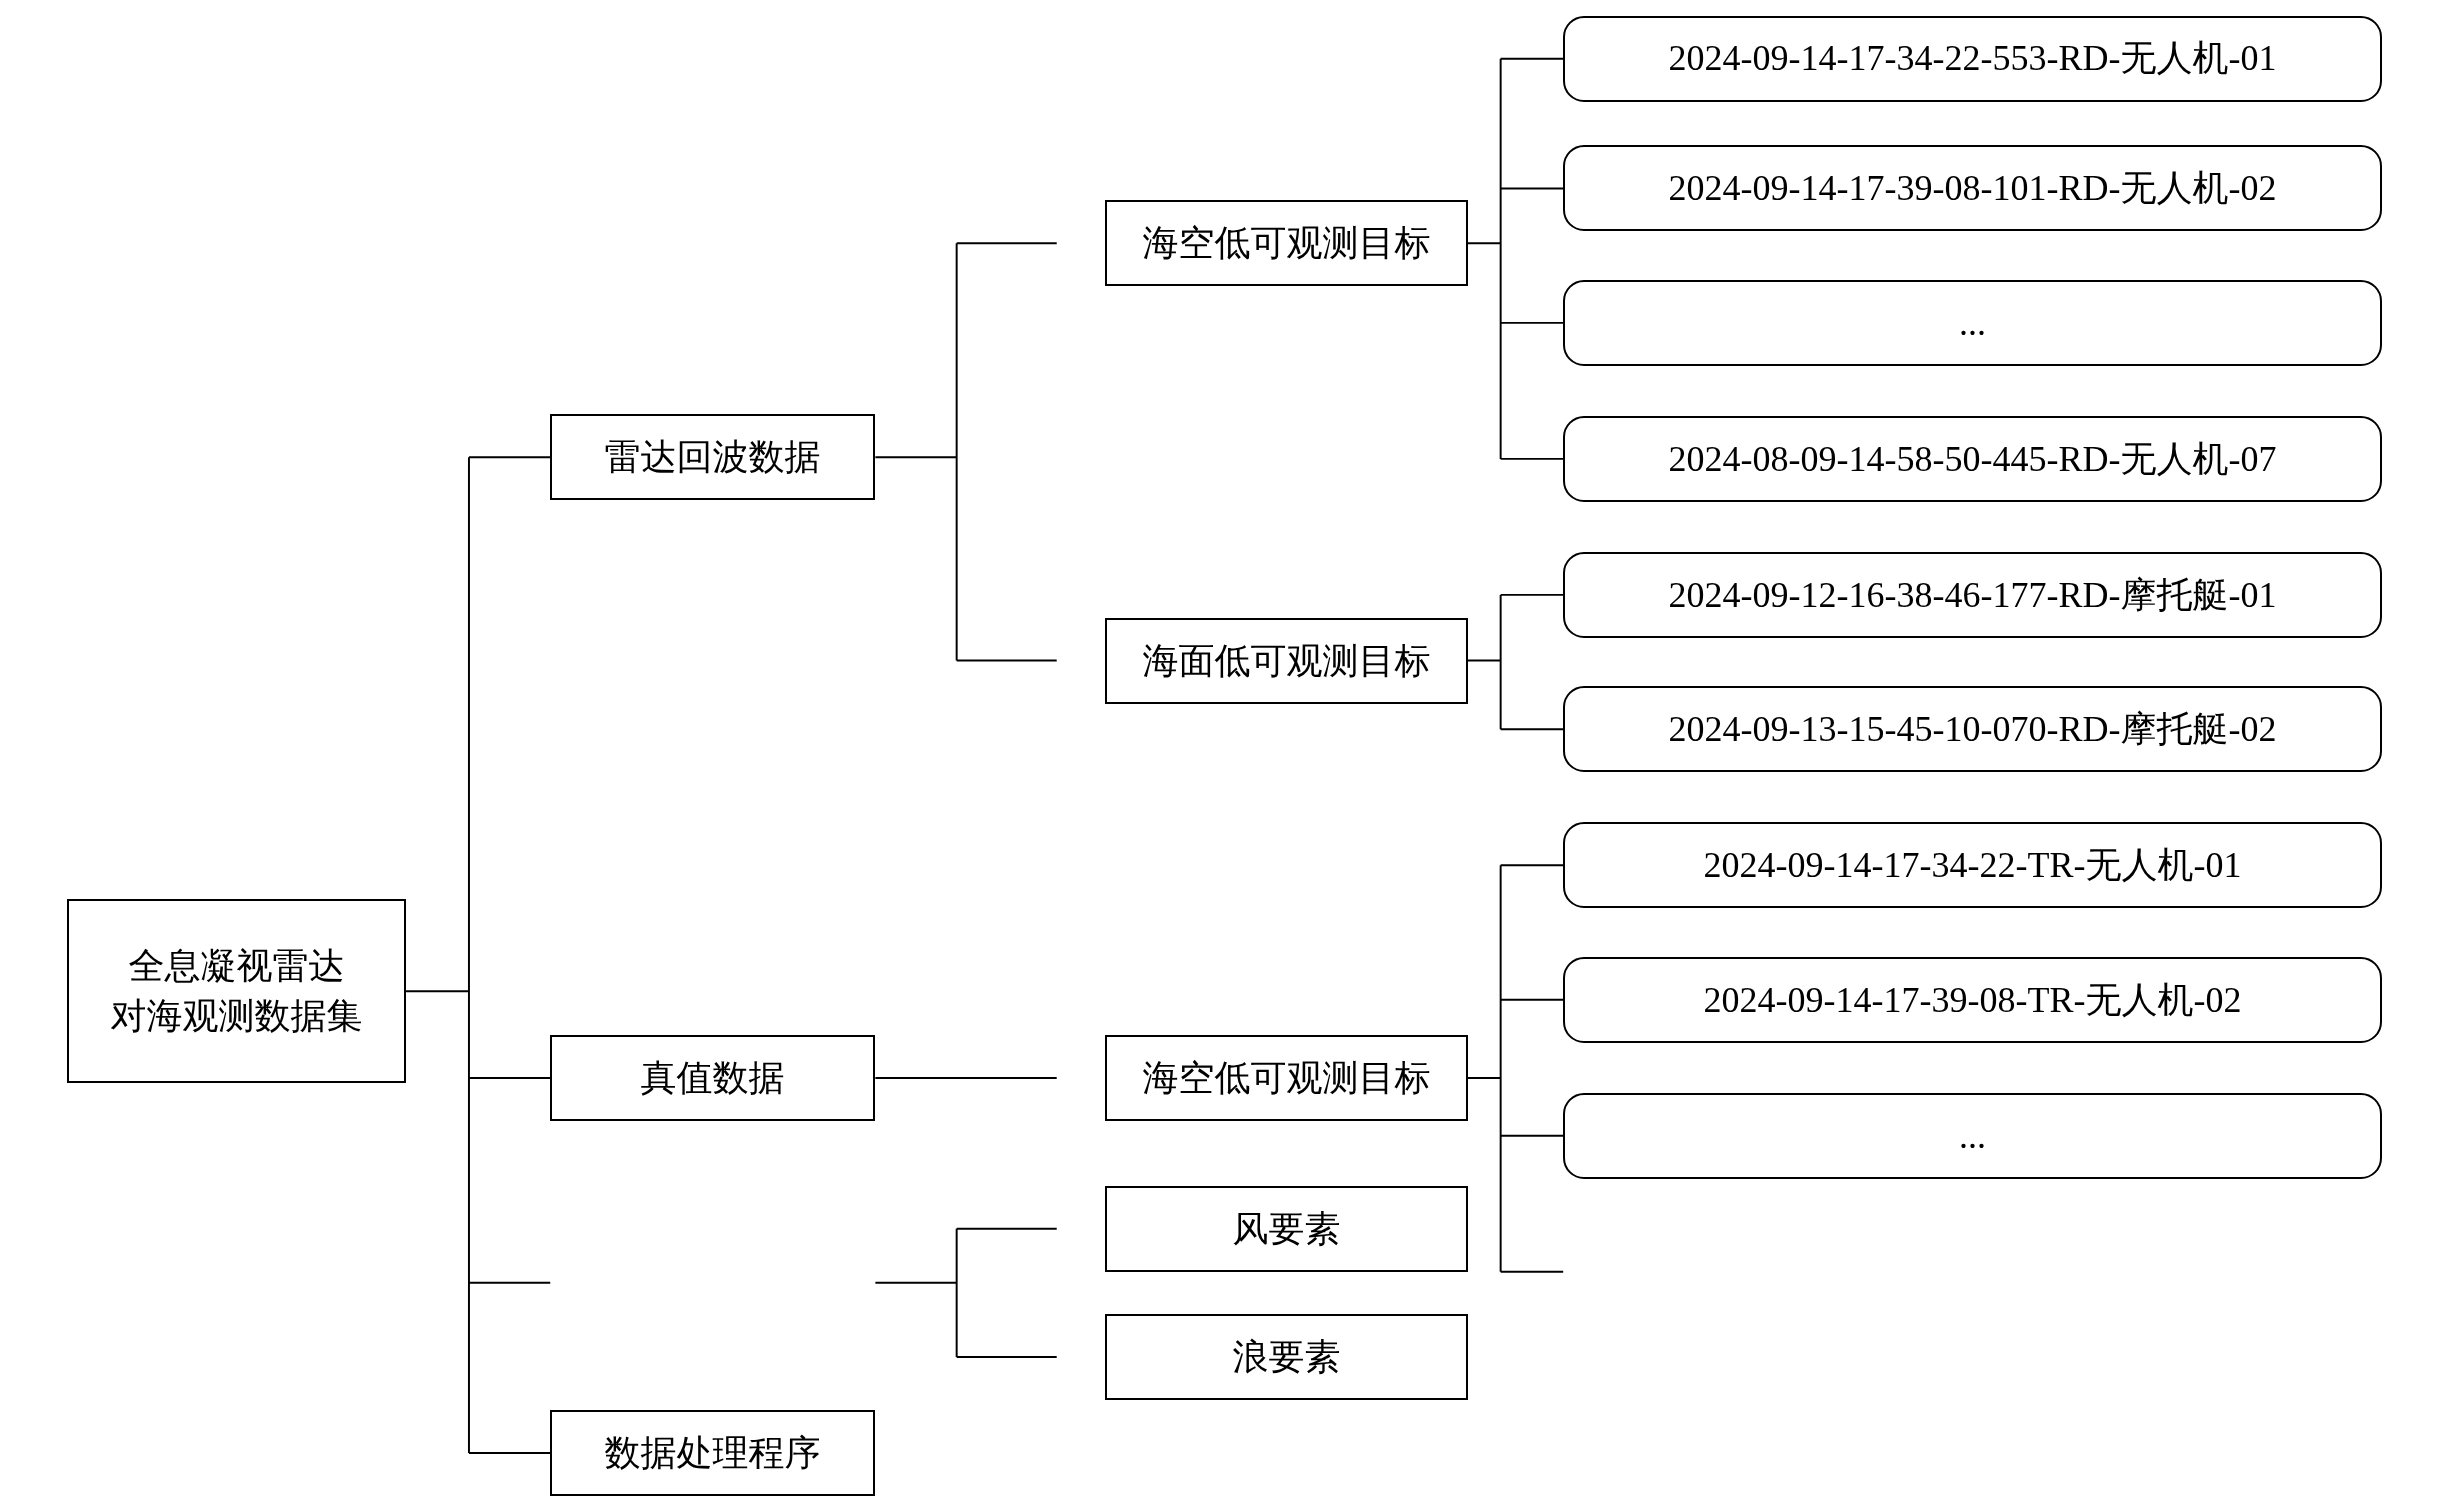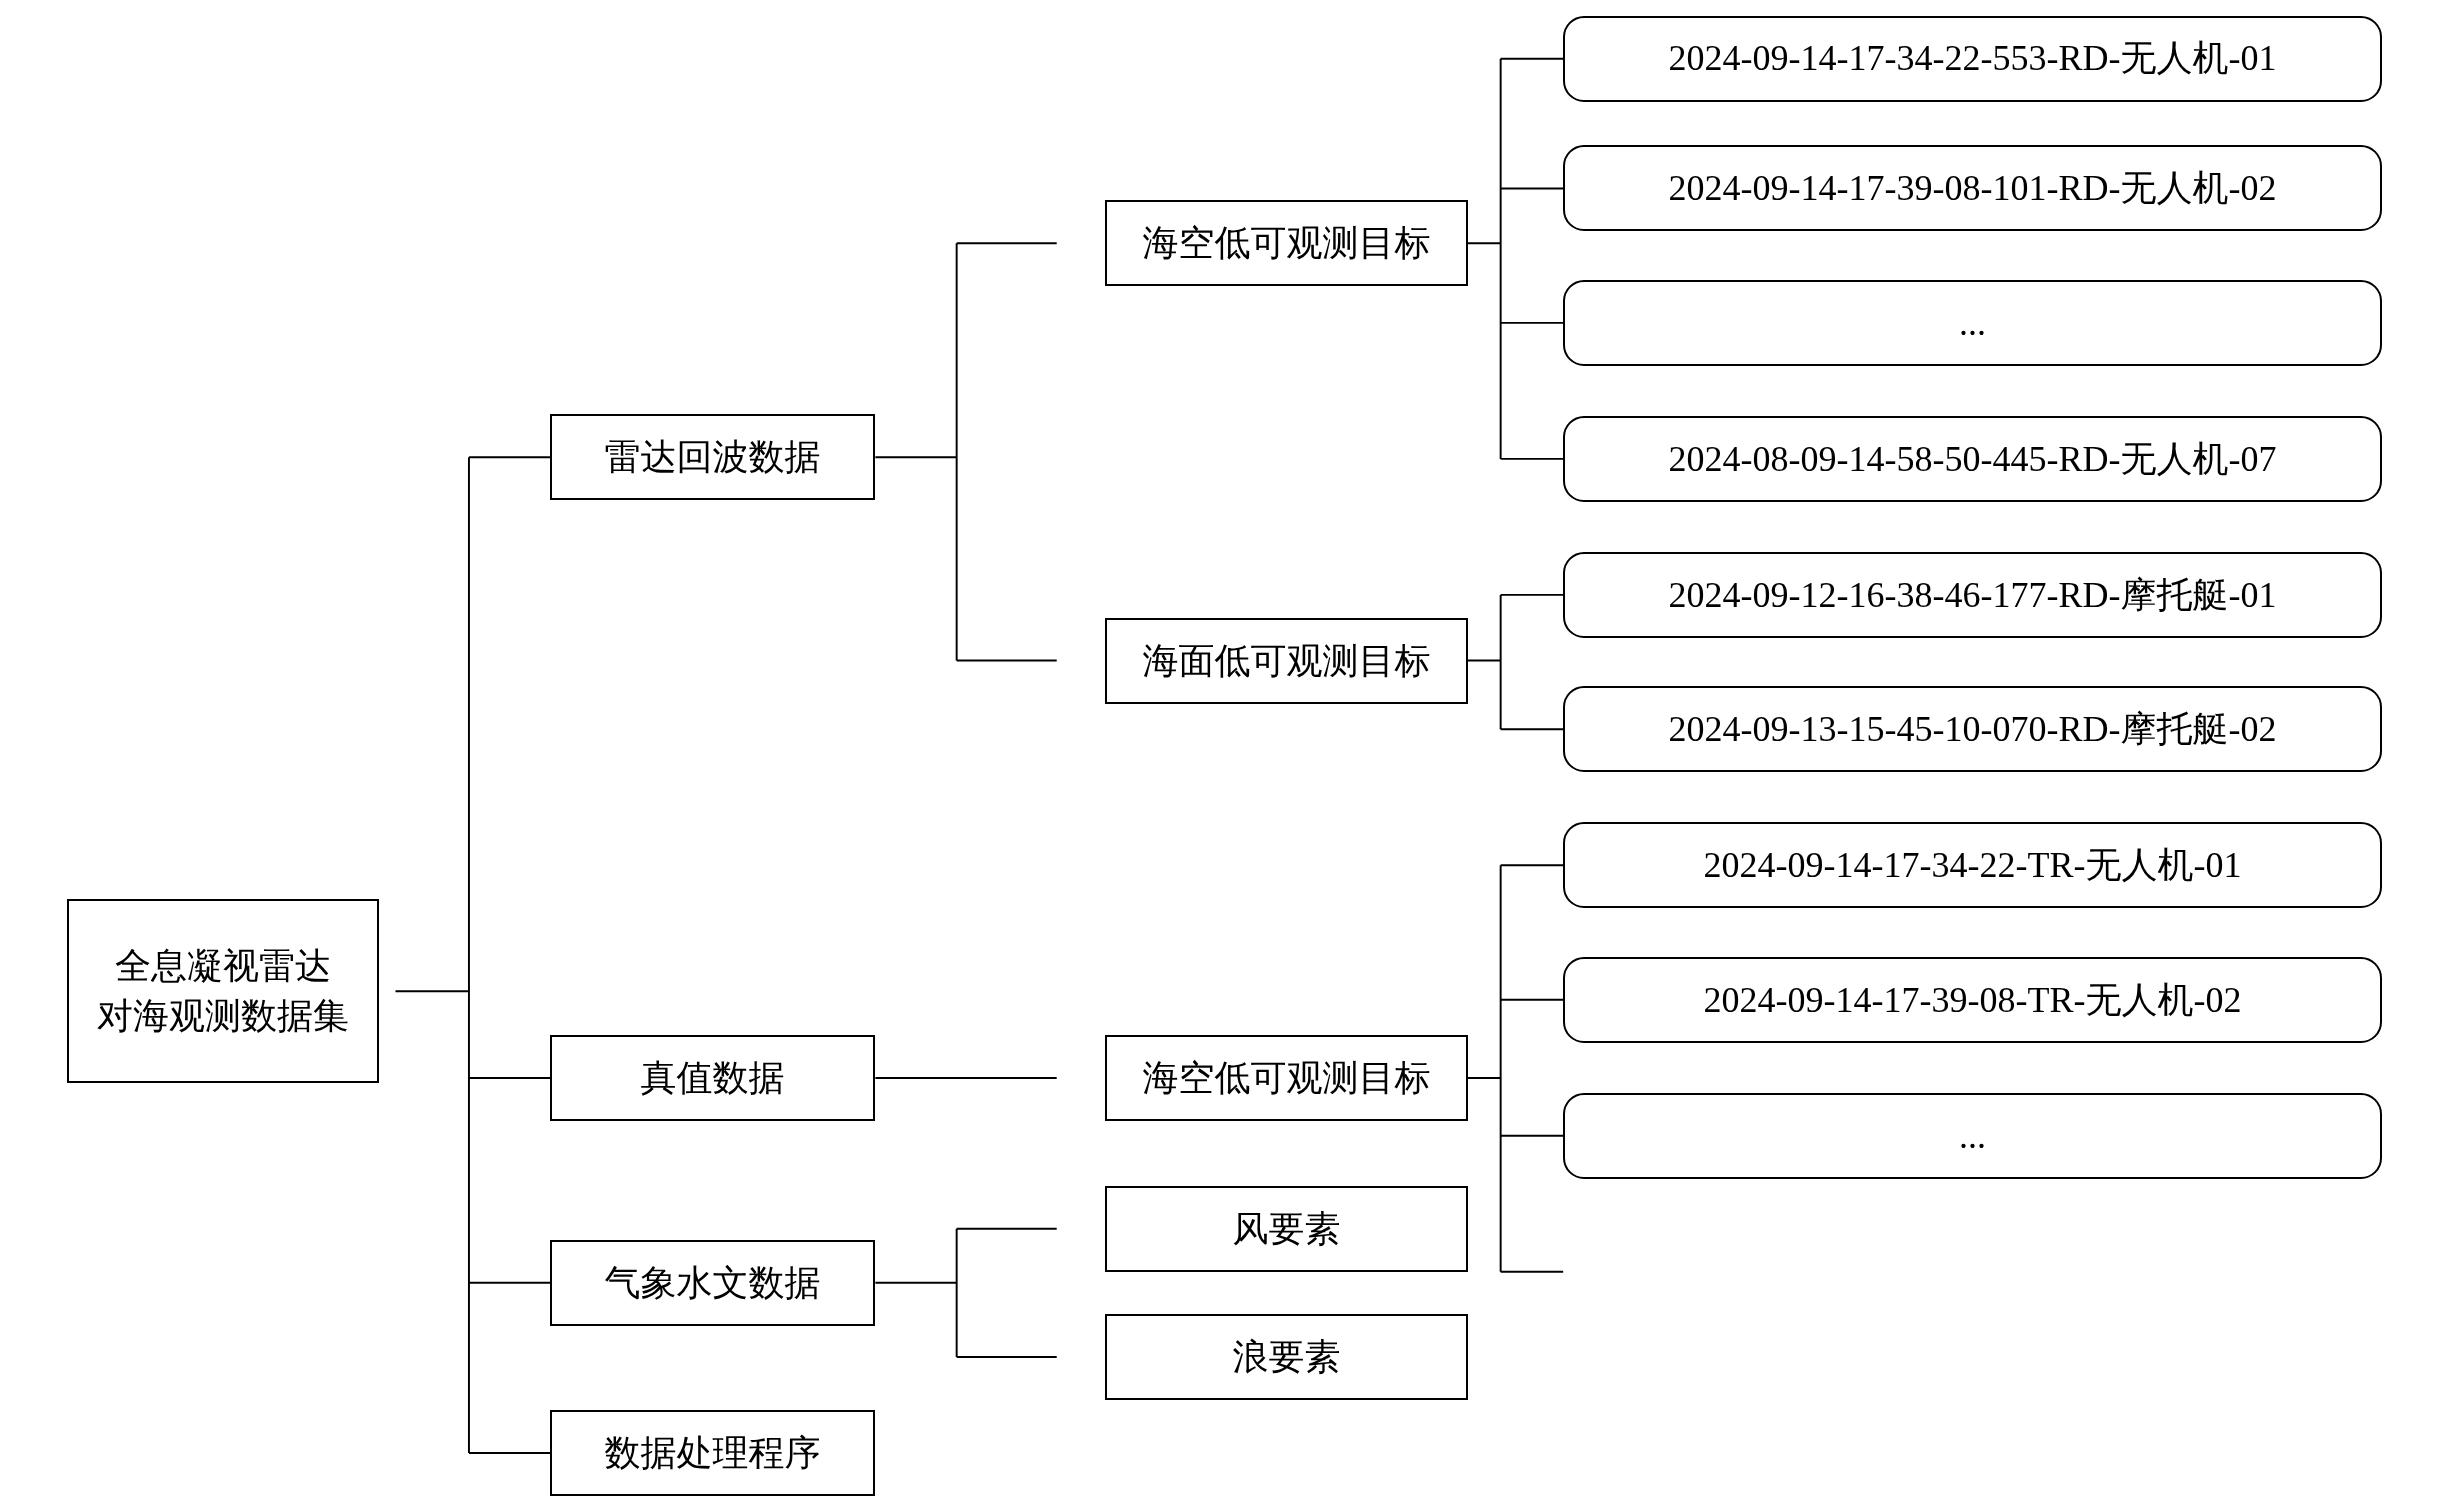--- a/index.html
+++ b/index.html
@@ -36,21 +36,21 @@
     display: flex;
     align-items: center;
     justify-content: center;
     text-align: center;
     font-size: 36px;
     line-height: 1.4;
   }
   .lvl-root {
     left: 67px;
     top: 899px;
-    width: 312px;
+    width: 339px;
     height: 184px;
     white-space: pre-line;
   }
   .lvl2 { left: 550px;  width: 325px;  height: 86px; }
   .lvl3 { left: 1057px; width: 363px;  height: 86px; margin-left: 48px; }
   .lvl4 { left: 1563px; width: 819px; height: 86px; border-radius: 21px; }
 </style>
 </head>
 <body>
 
@@ -64,21 +64,20 @@
     <path d="M1120 1379 H1352"></path>
     <path d="M1816 1379 H1920 M1920 1107 V1627 M1920 1107 H2000 M1920 1279 H2000 M1920 1453 H2000 M1920 1627 H2000"></path>
     <path d="M1120 1641 H1224 M1224 1572 V1736 M1224 1572 H1352 M1224 1736 H1352"></path>
   </svg>
 
   <div class="node lvl-root">全息凝视雷达
 对海观测数据集</div>
 
   <div class="node lvl2" style="top:414px">雷达回波数据</div>
   <div class="node lvl2" style="top:1035px">真值数据</div>
-  <div class="node lvl2" style="top:1240px">气象水文数据</div>
   <div class="node lvl2" style="top:1410px">数据处理程序</div>
 
   <div class="node lvl3" style="top:200px">海空低可观测目标</div>
   <div class="node lvl3" style="top:618px">海面低可观测目标</div>
   <div class="node lvl3" style="top:1035px">海空低可观测目标</div>
   <div class="node lvl3" style="top:1186px">风要素</div>
   <div class="node lvl3" style="top:1314px">浪要素</div>
 
   <div class="node lvl4" style="top:15.6px">2024-09-14-17-34-22-553-RD-无人机-01</div>
   <div class="node lvl4" style="top:145px">2024-09-14-17-39-08-101-RD-无人机-02</div>

